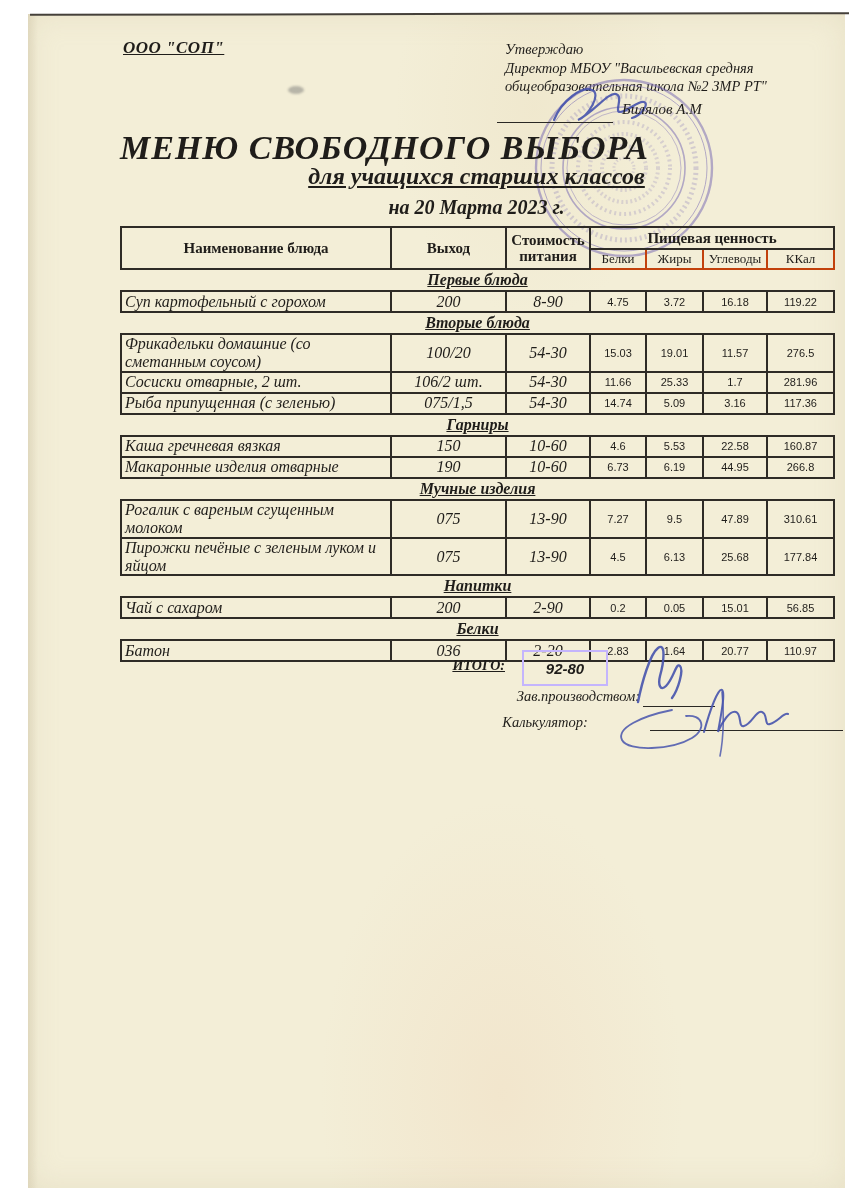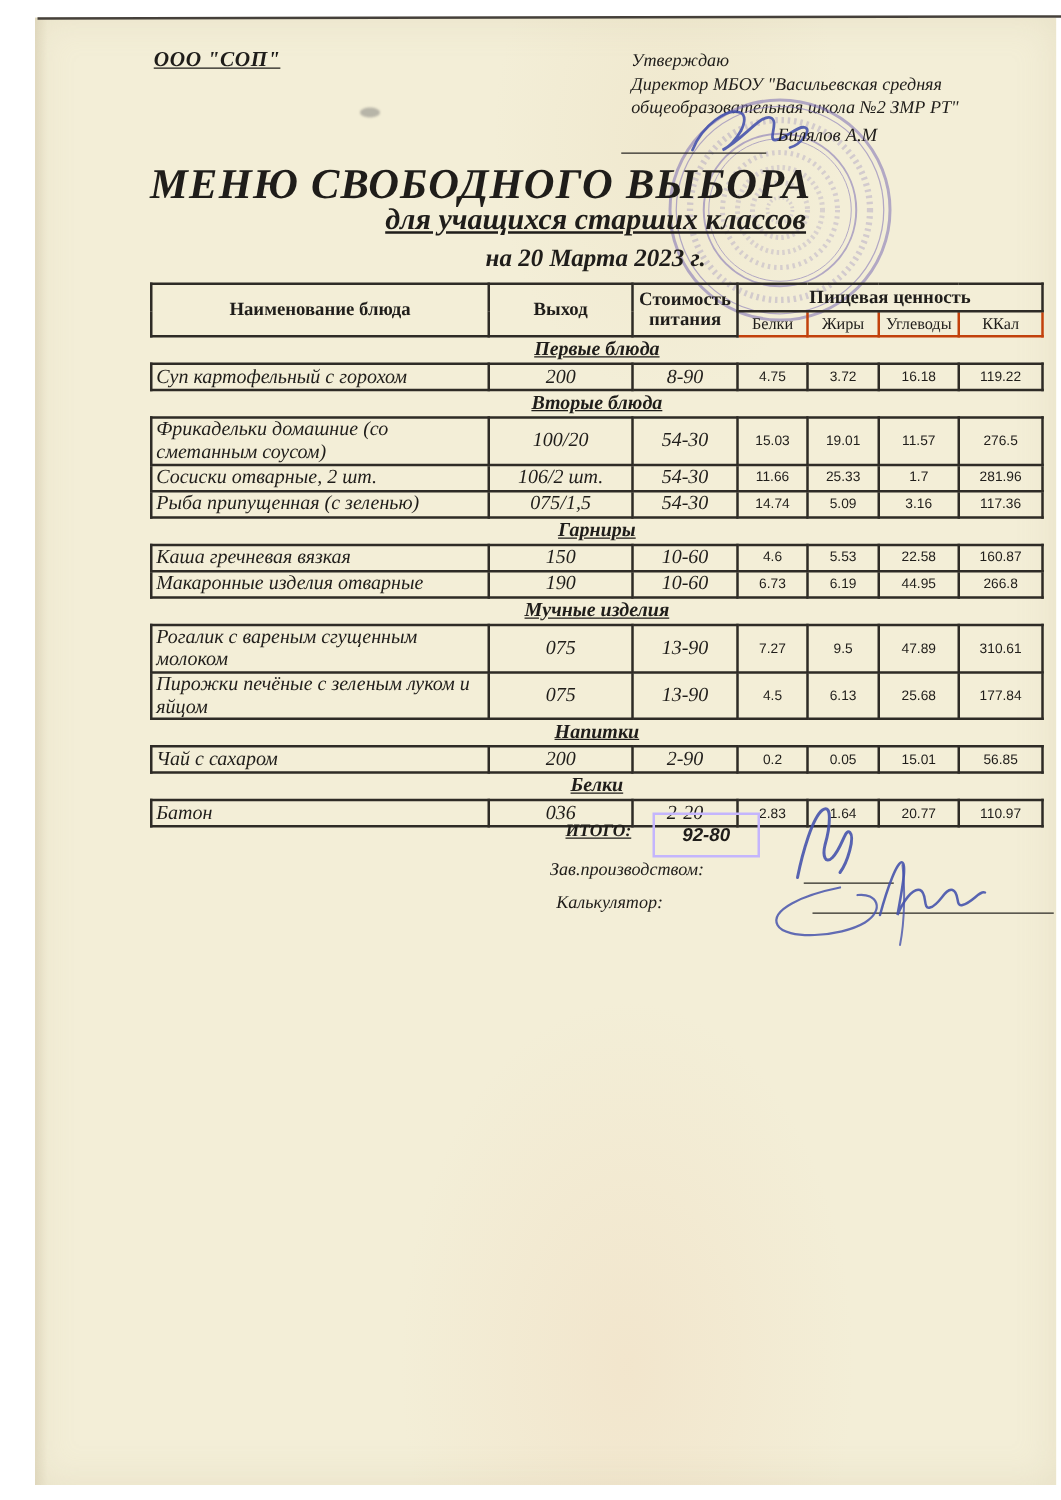--- a/index.html
+++ b/index.html
@@ -87,26 +87,26 @@
   .total-label{
     position:absolute;left:392px;top:658px;width:113px;text-align:right;
     font-size:14px;font-weight:bold;font-style:italic;text-decoration:underline;
   }
   .total-box{
     position:absolute;left:510px;top:650px;width:82px;height:32px;
     border:2px solid #c4b5fd;display:flex;align-items:center;justify-content:center;
     font-family:"Liberation Sans", sans-serif;font-size:15px;font-weight:bold;font-style:italic;margin-left:12px;
   }
   .sign1-label{
-    position:absolute;left:440px;top:688px;width:200px;
+    position:absolute;left:440px;top:688px;width:200px;text-align:right;
     font-size:14.5px;font-style:italic;
   }
   .sign1-line{position:absolute;left:643px;top:690px;width:72px;height:16px;border-bottom:1.8px solid #2a2824;}
   .sign2-label{
-    position:absolute;left:445px;top:714px;width:200px;text-align:left;
+    position:absolute;left:445px;top:714px;width:200px;text-align:center;
     font-size:14.5px;font-style:italic;
   }
   .sign2-line{position:absolute;left:650px;top:714px;width:193px;height:16px;border-bottom:1.8px solid #2a2824;}
 </style>
 </head>
 <body>
 
 <div class="paper"></div>
 <div class="top-edge-line"></div>
 <div class="smudge"></div>

